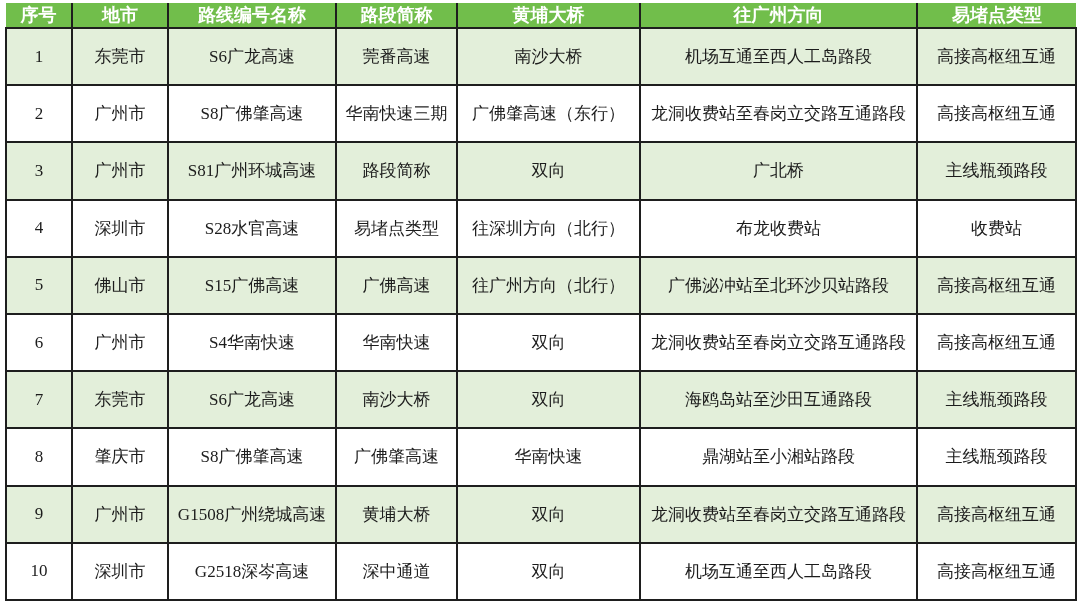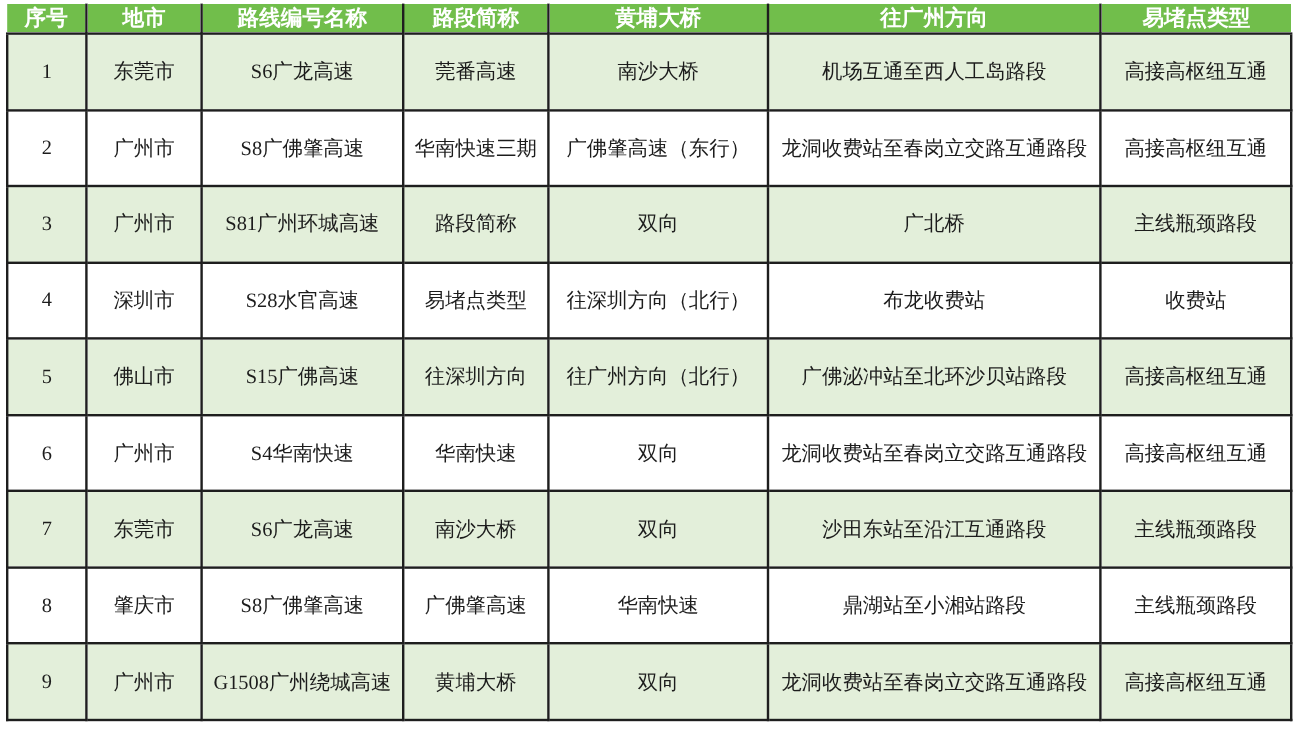--- a/index.html
+++ b/index.html
@@ -110,56 +110,65 @@
           <td>S28水官高速</td>
           <td>易堵点类型</td>
           <td>往深圳方向（北行）</td>
           <td>布龙收费站</td>
           <td>收费站</td>
         </tr>
         <tr>
           <td>5</td>
           <td>佛山市</td>
           <td>S15广佛高速</td>
-          <td>往深圳方向</td>
+          <td>广佛高速</td>
           <td>往广州方向（北行）</td>
           <td>广佛泌冲站至北环沙贝站路段</td>
           <td>高接高枢纽互通</td>
         </tr>
         <tr>
           <td>6</td>
           <td>广州市</td>
           <td>S4华南快速</td>
           <td>华南快速</td>
           <td>双向</td>
           <td>龙洞收费站至春岗立交路互通路段</td>
           <td>高接高枢纽互通</td>
         </tr>
         <tr>
           <td>7</td>
           <td>东莞市</td>
           <td>S6广龙高速</td>
           <td>南沙大桥</td>
           <td>双向</td>
-          <td>沙田东站至沿江互通路段</td>
+          <td>海鸥岛站至沙田互通路段</td>
           <td>主线瓶颈路段</td>
         </tr>
         <tr>
           <td>8</td>
           <td>肇庆市</td>
           <td>S8广佛肇高速</td>
           <td>广佛肇高速</td>
           <td>华南快速</td>
           <td>鼎湖站至小湘站路段</td>
           <td>主线瓶颈路段</td>
         </tr>
         <tr>
           <td>9</td>
           <td>广州市</td>
           <td>G1508广州绕城高速</td>
           <td>黄埔大桥</td>
           <td>双向</td>
           <td>龙洞收费站至春岗立交路互通路段</td>
           <td>高接高枢纽互通</td>
         </tr>
+        <tr>
+          <td>10</td>
+          <td>深圳市</td>
+          <td>G2518深岑高速</td>
+          <td>深中通道</td>
+          <td>双向</td>
+          <td>机场互通至西人工岛路段</td>
+          <td>高接高枢纽互通</td>
+        </tr>
       </tbody>
   </table>
 </div>
 
 </body></html>

